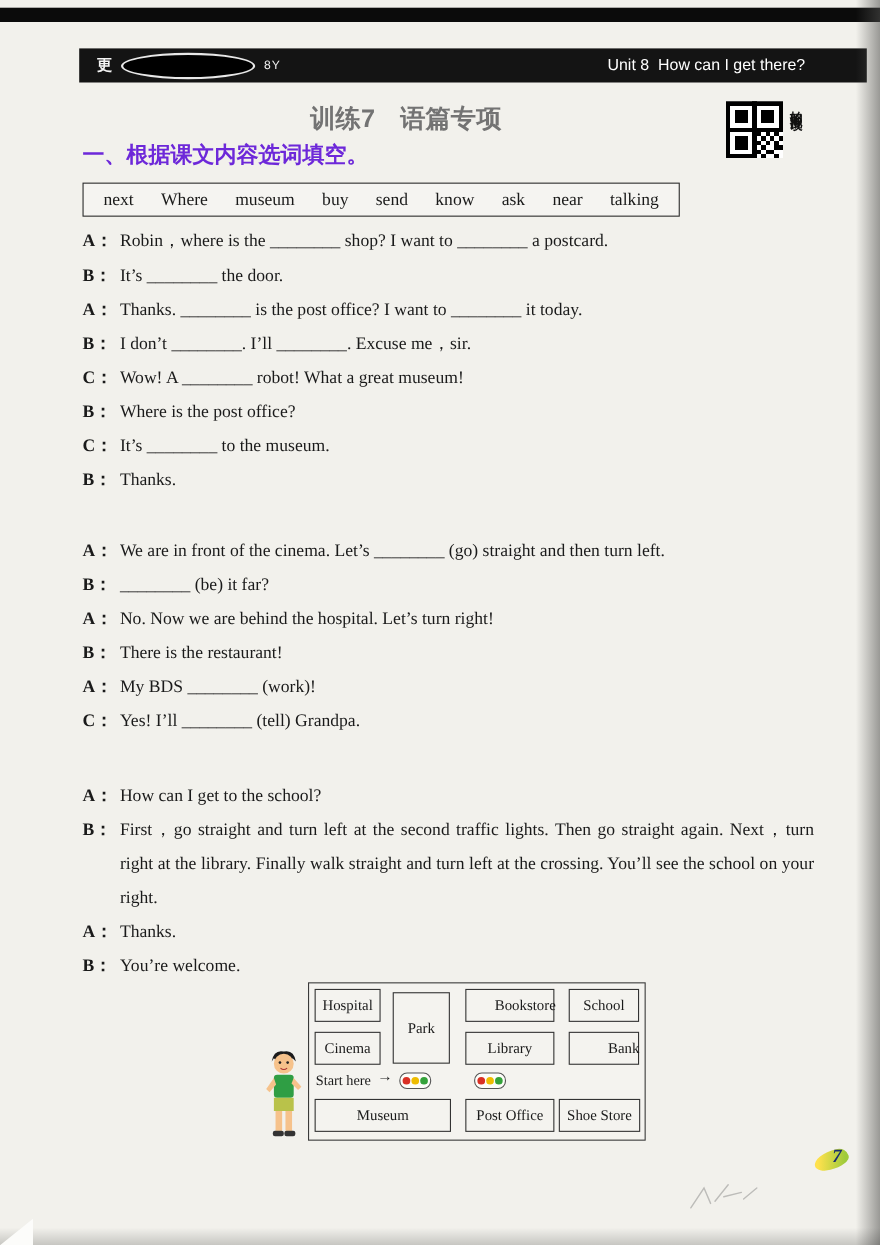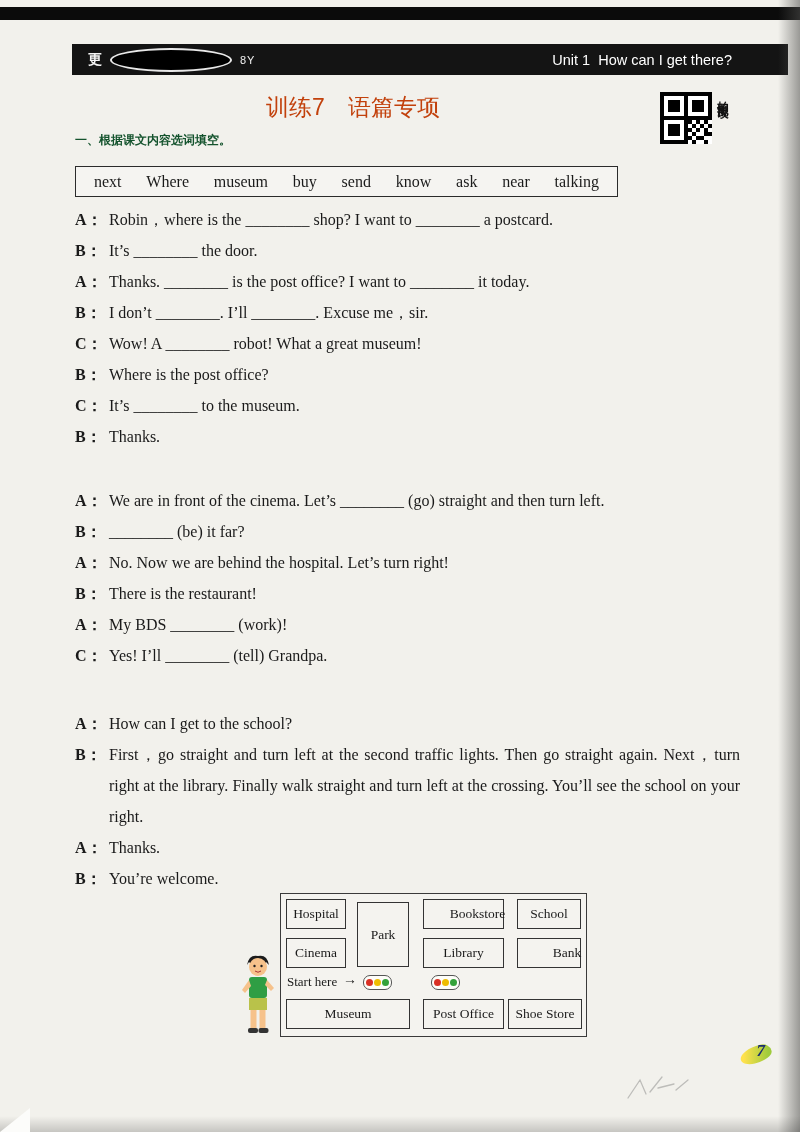--- a/index.html
+++ b/index.html
@@ -11,26 +11,26 @@
   .bottom-edge{position:absolute;left:0;right:0;bottom:0;height:16px;background:linear-gradient(to bottom,rgba(0,0,0,0),rgba(0,0,0,0.18));}
   .corner-curl{position:absolute;left:0;bottom:0;width:0;height:0;border-style:solid;border-width:0 0 24px 30px;border-color:transparent transparent #fcfcfa transparent;}
   
   .header-band{position:absolute;top:44px;left:72px;right:12px;height:31px;background:#141414;display:flex;align-items:center;padding:0 16px;box-sizing:border-box;font-family:"Liberation Sans","DejaVu Sans",sans-serif;}
   .hb-left{color:#f5f5f5;font-size:14px;font-weight:700;}
   .redaction{width:118px;height:20px;background:#000;border:2px solid #e8e8e8;border-radius:50%;margin:0 8px;}
   .hb-code{color:#f0f0f0;font-size:11px;letter-spacing:1px;}
   .hb-spacer{flex:1;}
   .hb-unit{color:#ffffff;font-size:14.5px;white-space:pre;padding-right:40px;}
   
-  .page-title{position:absolute;top:92px;left:73px;width:560px;text-align:center;font-family:"Liberation Sans","DejaVu Sans",sans-serif;font-weight:400;font-size:23px;white-space:pre;color:#c2410c;}
+  .page-title{position:absolute;top:92px;left:89px;width:560px;text-align:center;font-family:"Liberation Sans","DejaVu Sans",sans-serif;font-weight:700;font-size:23px;white-space:pre;color:#737373;}
   
   .qr-wrap{position:absolute;top:92px;left:660px;display:flex;align-items:flex-start;}
   .qr-label{writing-mode:vertical-rl;text-orientation:upright;font-family:"Liberation Sans","DejaVu Sans",sans-serif;font-weight:700;font-size:11.5px;line-height:14px;margin-left:4px;letter-spacing:2px;color:#111;}
   
-  .sec-head{position:absolute;left:75px;font-family:Liberation Mono, monospace;font-weight:700;font-size:12px;line-height:22px;color:#14532d;}
+  .sec-head{position:absolute;left:75px;font-family:Liberation Serif, serif;font-weight:700;font-size:20px;line-height:22px;color:#6d28d9;}
   .word-bank{position:absolute;left:75px;top:166px;width:543px;height:31px;border:1.5px solid #2b2b2b;box-sizing:border-box;display:flex;align-items:center;justify-content:space-between;padding:0 18px;font-size:16px;background:rgba(255,255,255,0.25);text-align:center;}
   .dlg{position:absolute;left:75px;width:665px;}
   .dline{display:flex;line-height:31px;font-size:16px;}
   .sp{font-weight:700;width:34px;flex:none;}
   .tx{flex:1;text-align:justify;}
   
   .map-area{position:absolute;left:238px;top:893px;display:flex;align-items:flex-end;}
   .kid{margin:0 2px -2px 0;}
   .map{position:relative;width:305px;height:142px;border:1.5px solid #3a3a3a;box-sizing:content-box;background:rgba(255,255,255,0.2);}
   .mbox{position:absolute;border:1.5px solid #333;box-sizing:border-box;display:flex;align-items:center;justify-content:center;font-size:13.5px;background:transparent;}
@@ -66,21 +66,21 @@
 
 <div class="page">
 
   <div class="top-strip"></div>
 
   <div class="header-band">
     <span class="hb-left">更</span>
     <span class="redaction"></span>
     <span class="hb-code">8Y</span>
     <span class="hb-spacer"></span>
-    <span class="hb-unit">Unit 1  How can I get there?</span>
+    <span class="hb-unit">Unit 8  How can I get there?</span>
   </div>
 
   <div class="page-title">训练7　语篇专项</div>
 
   <div class="qr-wrap">
     <svg width="52" height="52" viewBox="0 0 52 52" shape-rendering="crispEdges">
       <rect x="0" y="0" width="52" height="52" fill="#ffffff"></rect>
       <rect x="0" y="0" width="28" height="28" fill="#000"></rect>
         <rect x="4" y="4" width="20" height="20" fill="#fff"></rect>
         <rect x="8" y="8" width="12" height="12" fill="#000"></rect>

